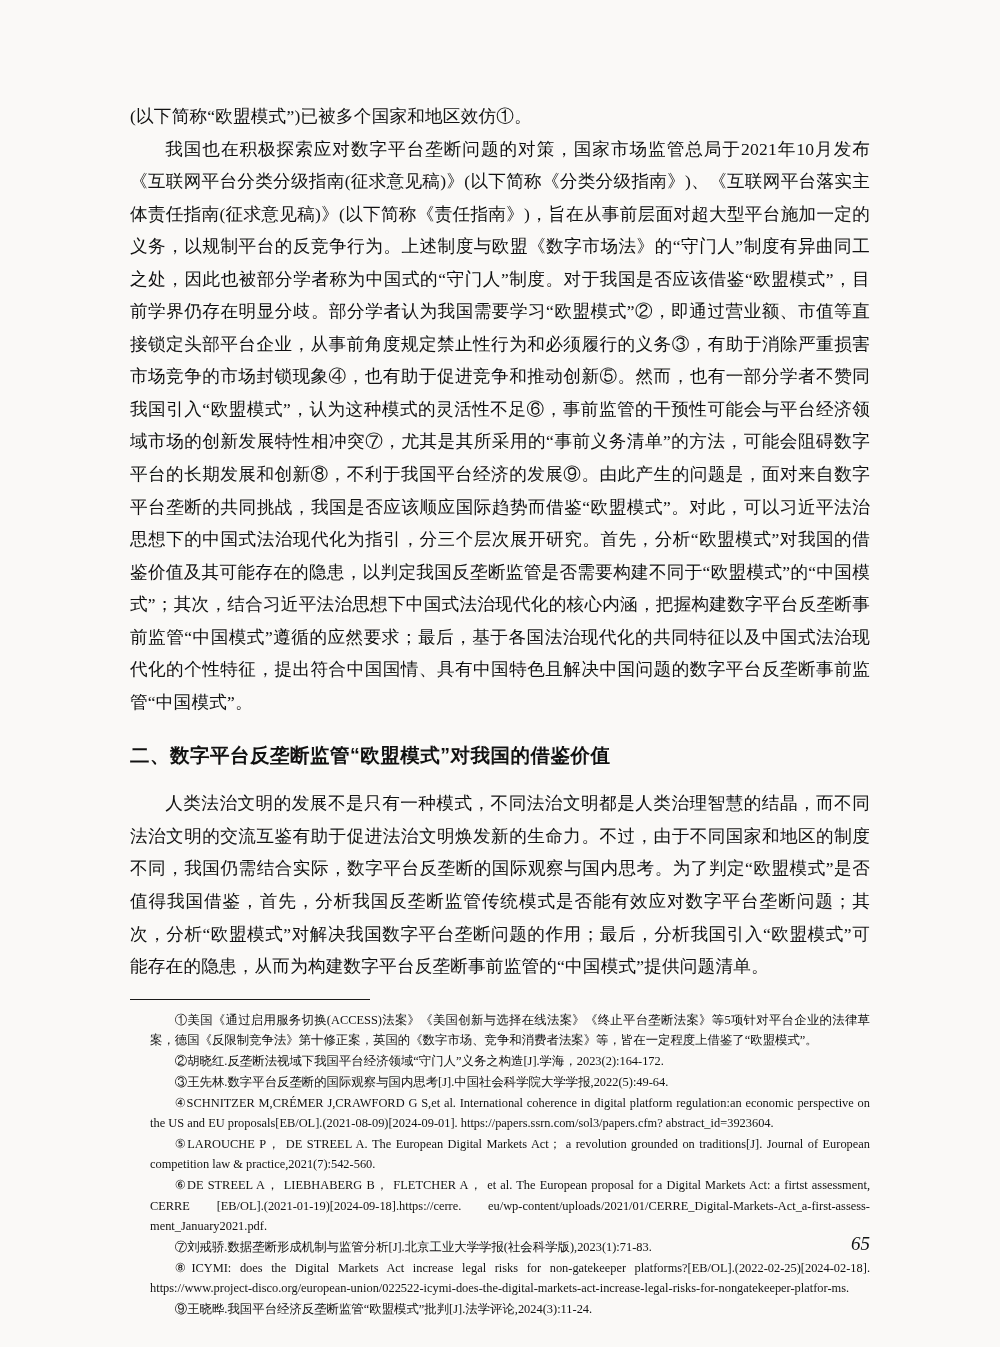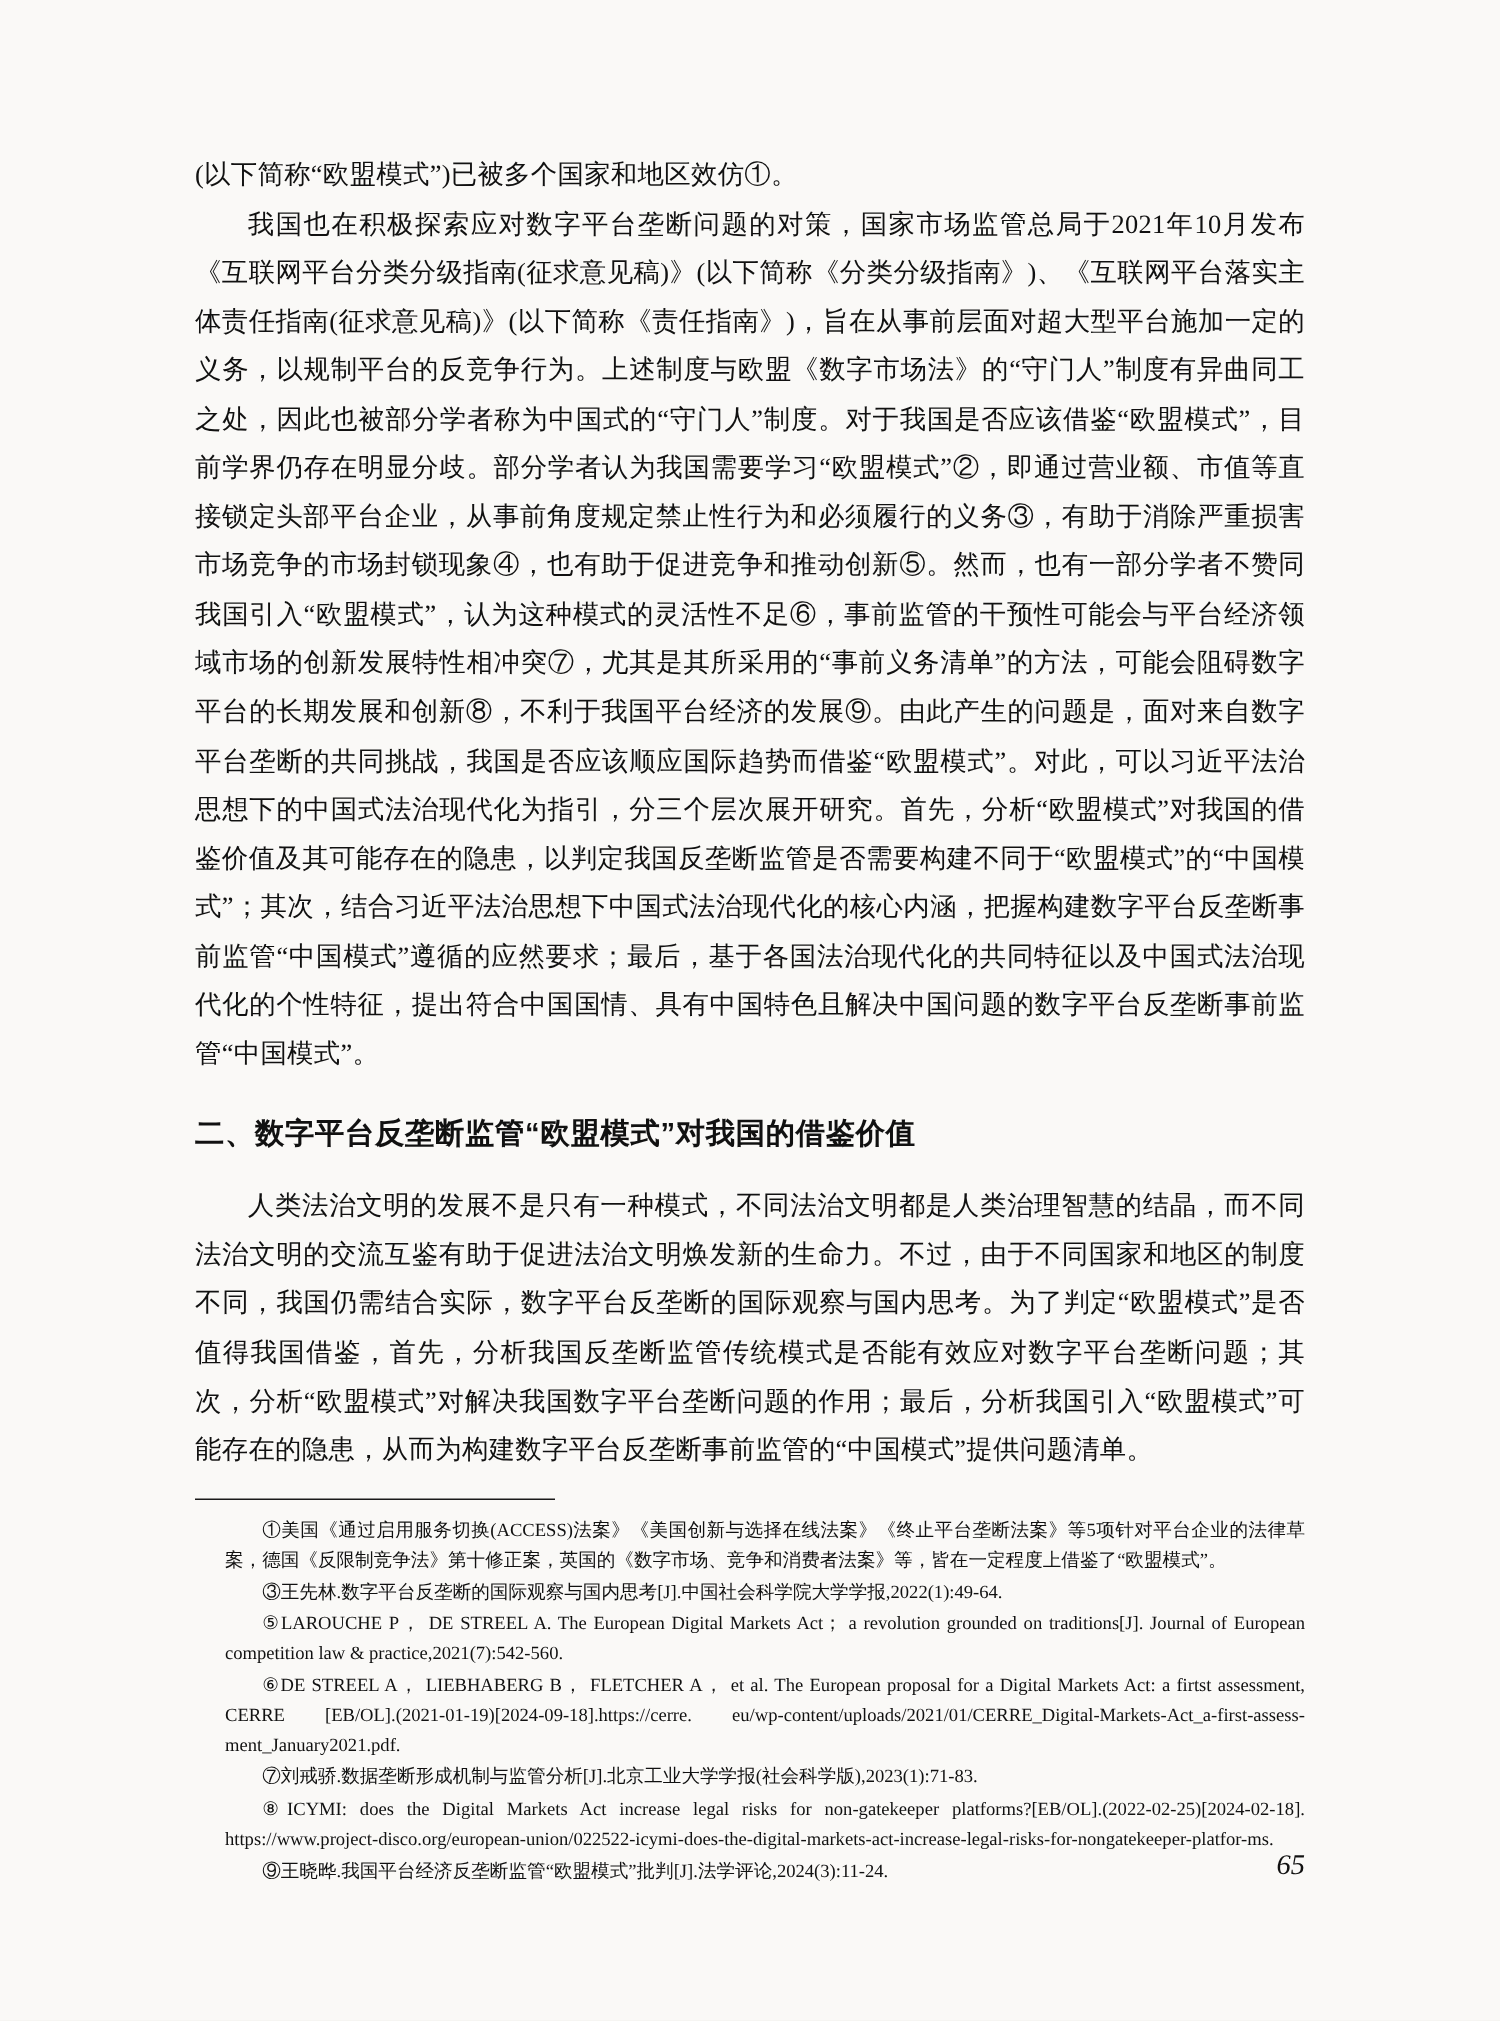--- a/index.html
+++ b/index.html
@@ -83,21 +83,23 @@
     <h2 class="section-title">二、数字平台反垄断监管“欧盟模式”对我国的借鉴价值</h2>
 
     <div class="body-text">
       <p class="indent">人类法治文明的发展不是只有一种模式，不同法治文明都是人类治理智慧的结晶，而不同法治文明的交流互鉴有助于促进法治文明焕发新的生命力。不过，由于不同国家和地区的制度不同，我国仍需结合实际，数字平台反垄断的国际观察与国内思考。为了判定“欧盟模式”是否值得我国借鉴，首先，分析我国反垄断监管传统模式是否能有效应对数字平台垄断问题；其次，分析“欧盟模式”对解决我国数字平台垄断问题的作用；最后，分析我国引入“欧盟模式”可能存在的隐患，从而为构建数字平台反垄断事前监管的“中国模式”提供问题清单。</p>
     </div>
 
     <div class="rule"></div>
 
     <div class="footnotes">
       <p class="fn">①美国《通过启用服务切换(ACCESS)法案》《美国创新与选择在线法案》《终止平台垄断法案》等5项针对平台企业的法律草案，德国《反限制竞争法》第十修正案，英国的《数字市场、竞争和消费者法案》等，皆在一定程度上借鉴了“欧盟模式”。</p>
-      <p class="fn">③王先林.数字平台反垄断的国际观察与国内思考[J].中国社会科学院大学学报,2022(1):49-64.</p>
+      <p class="fn">②胡晓红.反垄断法视域下我国平台经济领域“守门人”义务之构造[J].学海，2023(2):164-172.</p>
+      <p class="fn">③王先林.数字平台反垄断的国际观察与国内思考[J].中国社会科学院大学学报,2022(5):49-64.</p>
+      <p class="fn">④SCHNITZER M,CRÉMER J,CRAWFORD G S,et al. International coherence in digital platform regulation:an economic perspective on the US and EU proposals[EB/OL].(2021-08-09)[2024-09-01]. https://papers.ssrn.com/sol3/papers.cfm?  abstract_id=3923604.</p>
       <p class="fn">⑤LAROUCHE P， DE STREEL A. The European Digital Markets Act； a revolution grounded on traditions[J]. Journal of European competition law &amp; practice,2021(7):542-560.</p>
       <p class="fn">⑥DE STREEL A， LIEBHABERG B， FLETCHER A， et al. The European proposal for a Digital Markets Act: a firtst assessment, CERRE [EB/OL].(2021-01-19)[2024-09-18].https://cerre. eu/wp-content/uploads/2021/01/CERRE_Digital-Markets-Act_a-first-assess-ment_January2021.pdf.</p>
       <p class="fn">⑦刘戒骄.数据垄断形成机制与监管分析[J].北京工业大学学报(社会科学版),2023(1):71-83.</p>
       <p class="fn">⑧ICYMI: does the Digital Markets Act increase legal risks for non-gatekeeper platforms?[EB/OL].(2022-02-25)[2024-02-18]. https://www.project-disco.org/european-union/022522-icymi-does-the-digital-markets-act-increase-legal-risks-for-nongatekeeper-platfor-ms.</p>
       <p class="fn">⑨王晓晔.我国平台经济反垄断监管“欧盟模式”批判[J].法学评论,2024(3):11-24.</p>
     </div>
 
   </div>
 
   <div class="page-number">65</div>

